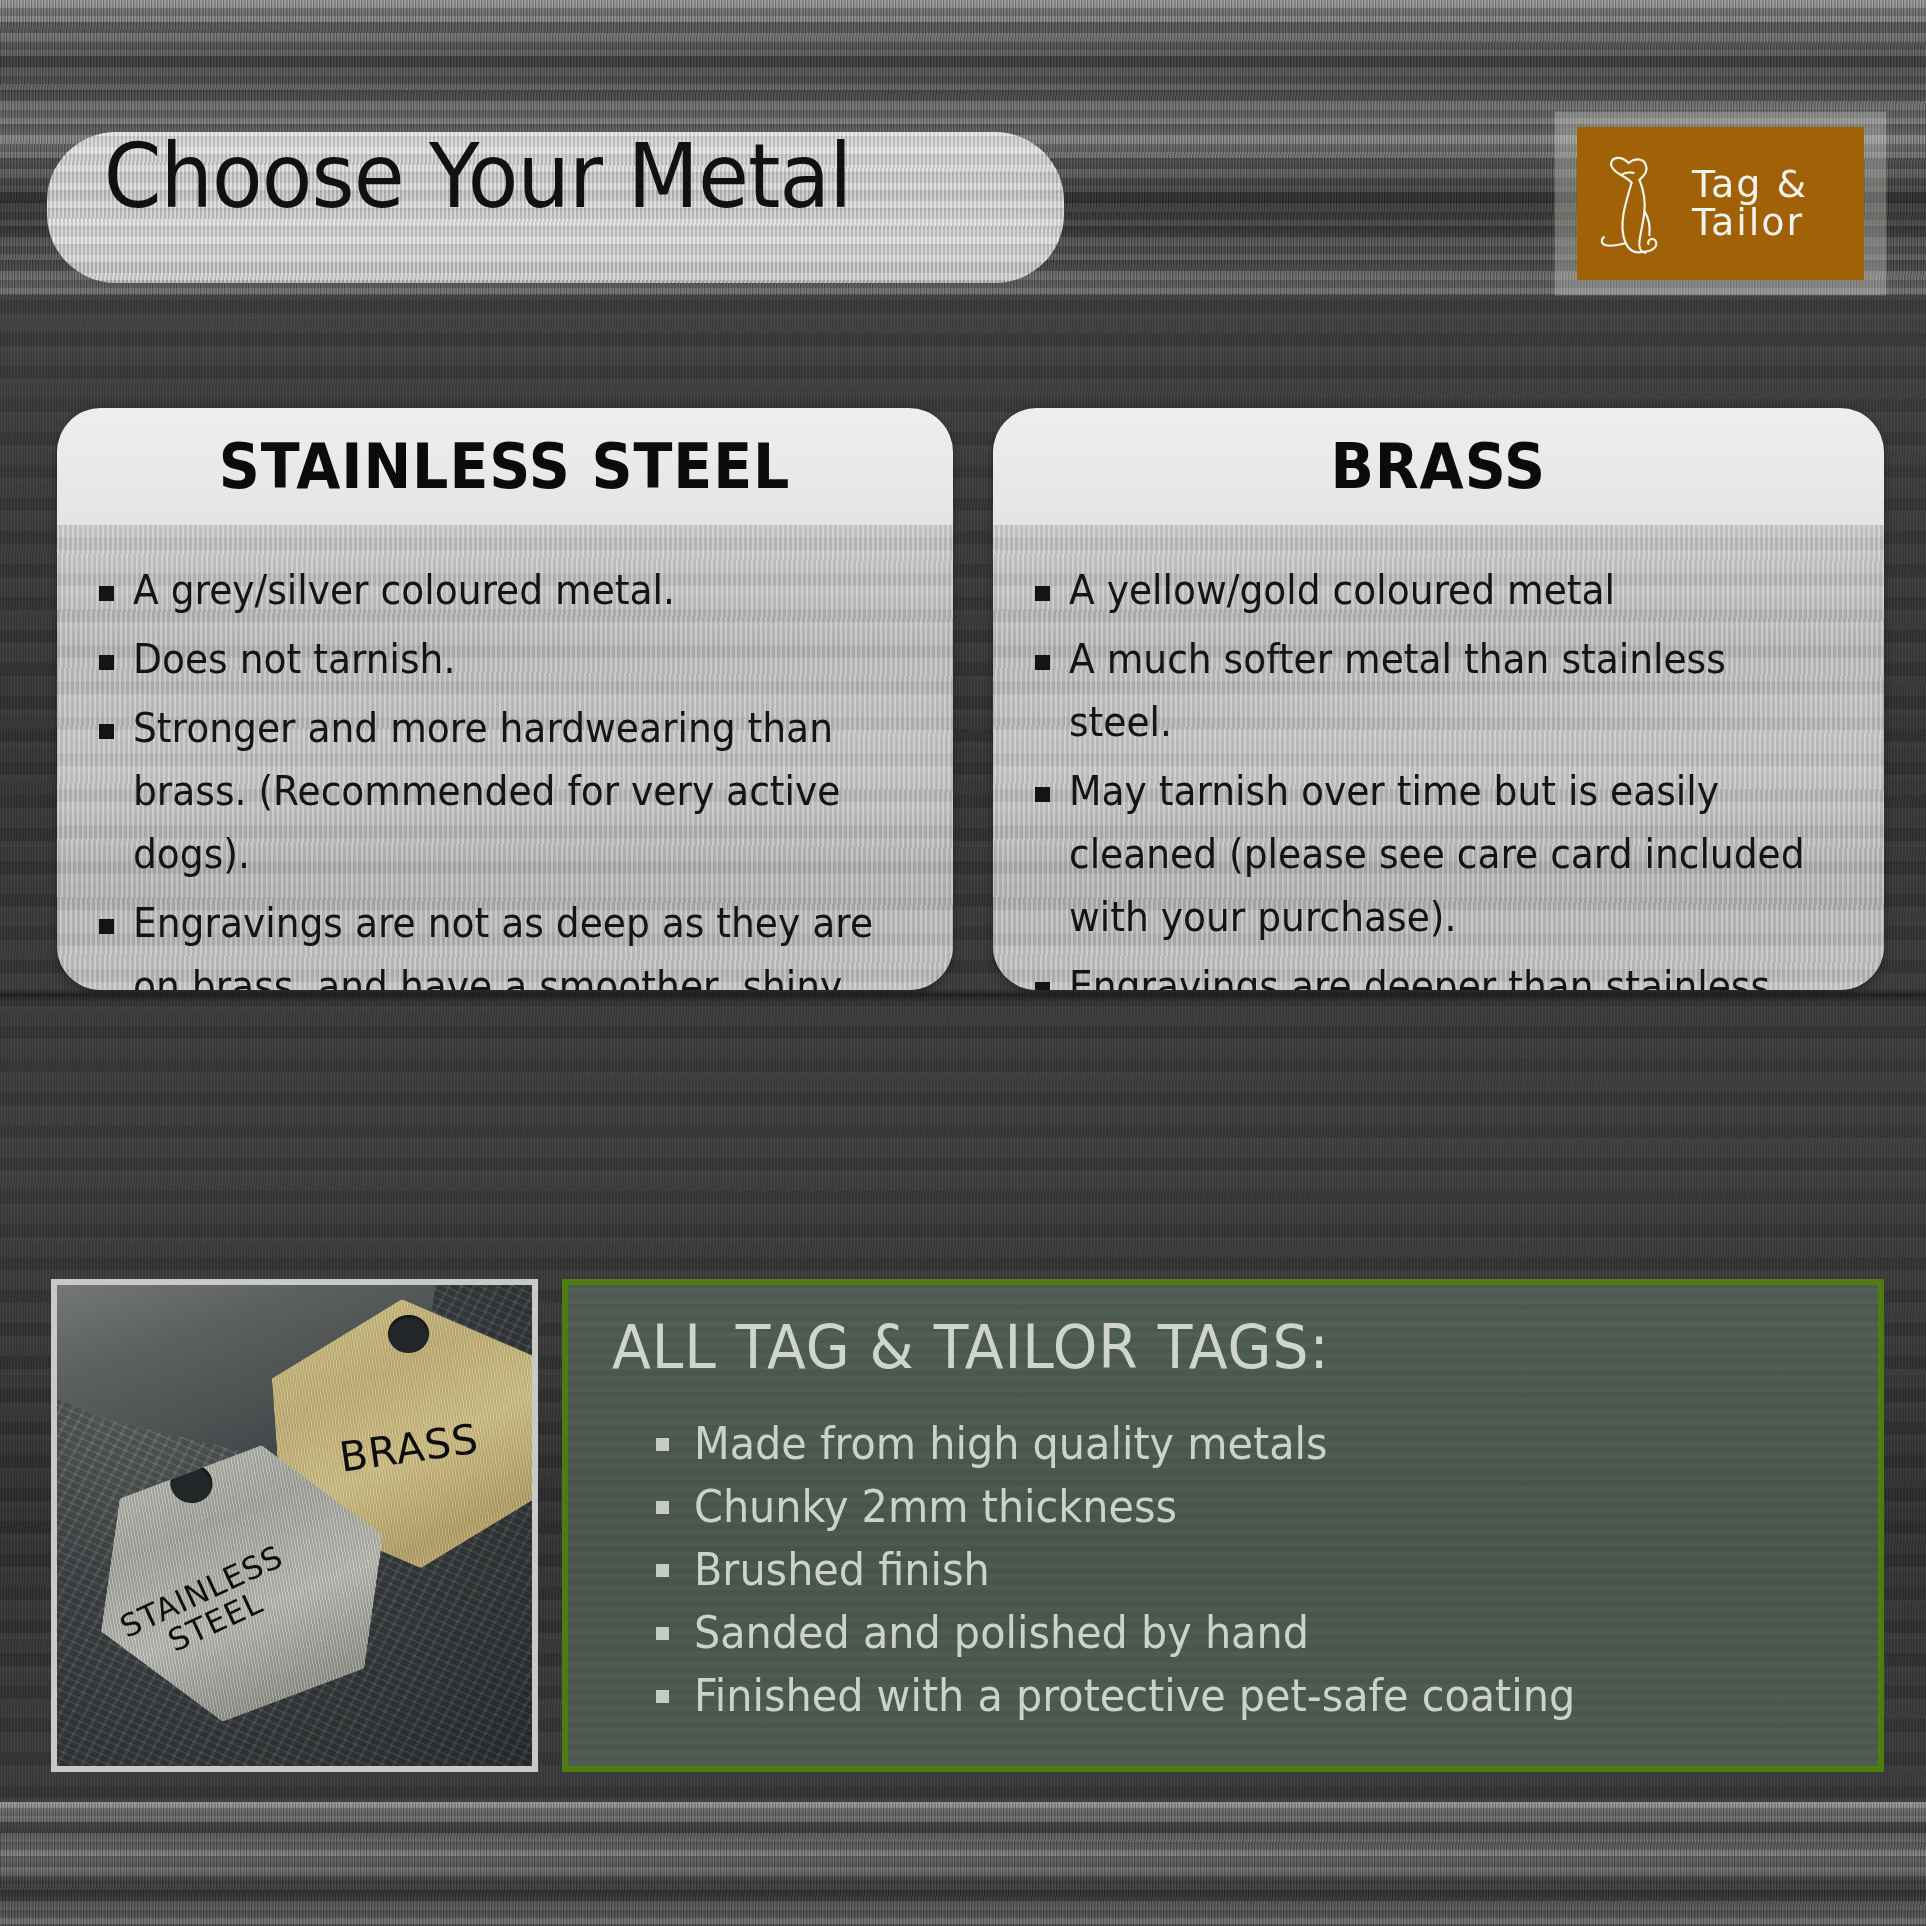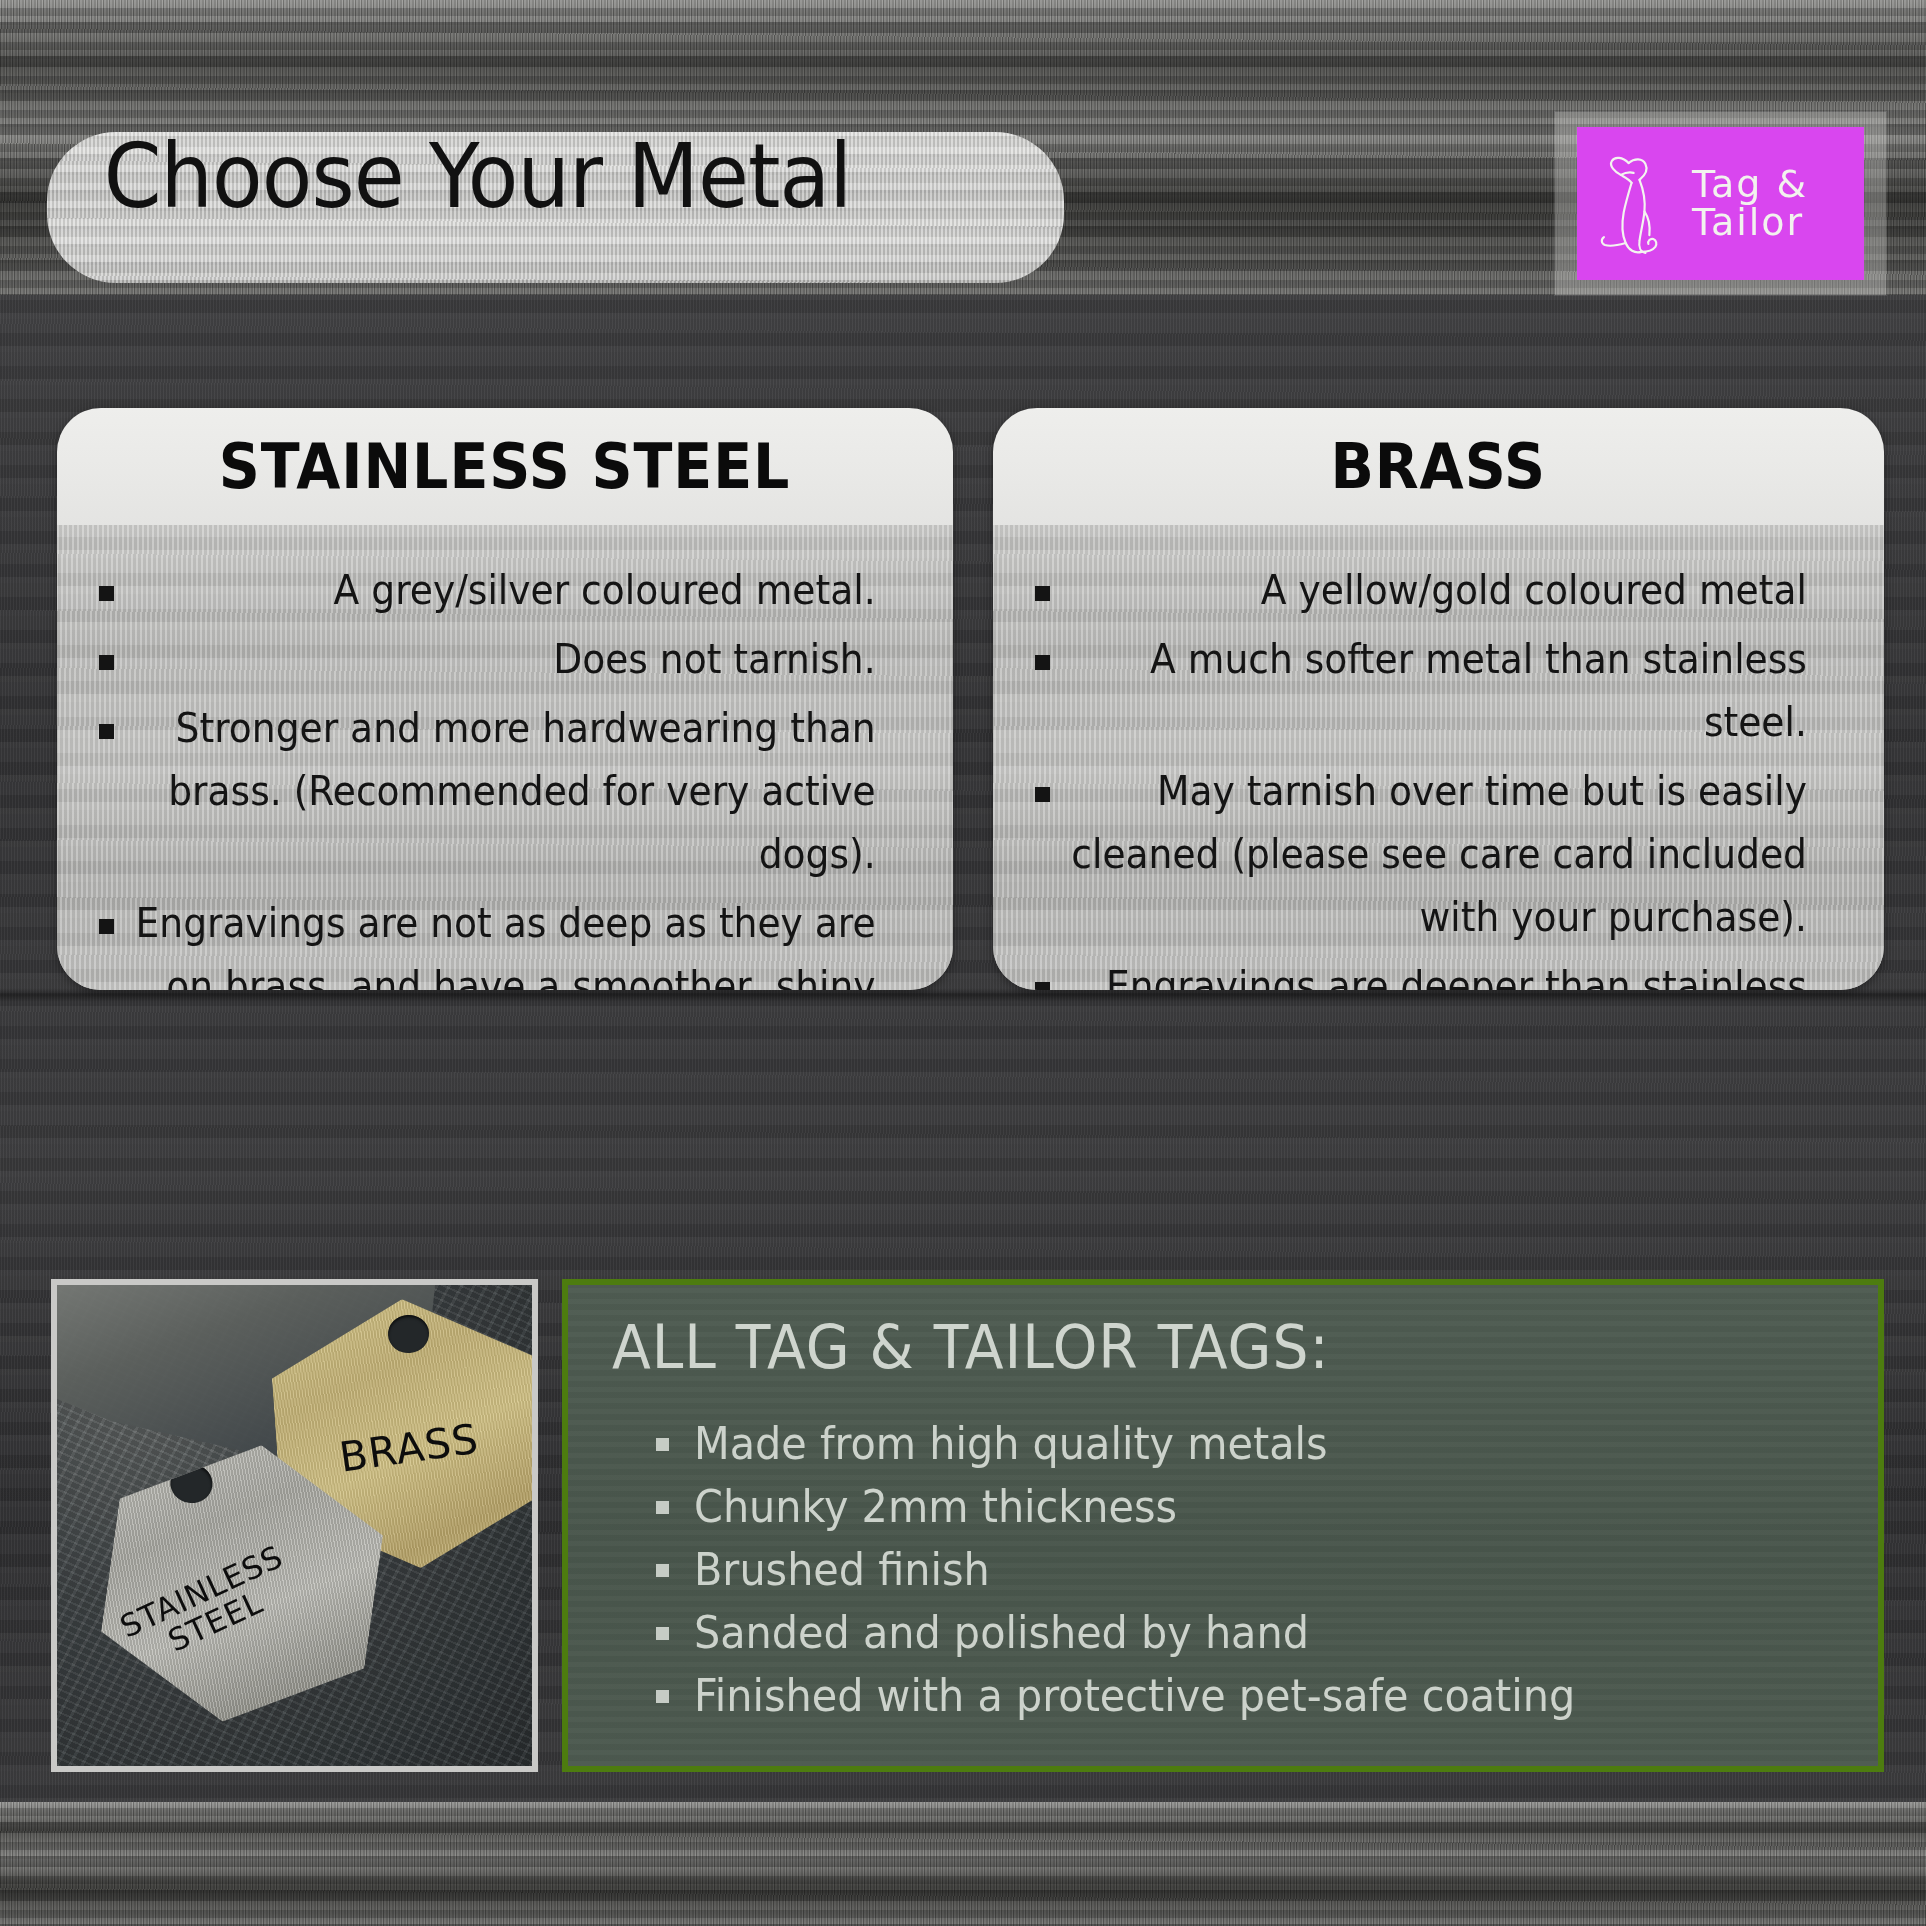--- a/index.html
+++ b/index.html
@@ -87,42 +87,42 @@
   }
 
   
   #logo-frame{
     position:absolute;left:1555px;top:112px;width:331px;height:183px;
     background:rgba(220,220,218,0.32);
     box-shadow:0 0 0 1px rgba(255,255,255,0.10);
   }
   #logo-box{
     position:absolute;left:22px;top:15px;width:287px;height:153px;
-    background:#d946ef;
+    background:#a16207;
     display:flex;align-items:center;justify-content:flex-start;
   }
   #logo-dog{width:81px;height:117px;margin-left:22px;flex:none;}
   #logo-words{
     margin-left:12px;color:#f2f2ee;
     font-family:"DejaVu Sans", sans-serif;
     line-height:0.98;
   }
   .logo-line{font-size:38px;letter-spacing:2px;font-weight:400;}
   .logo-line.l2{font-size:38px;}
 
   
   .metal-card{
     position:absolute;top:408px;height:174px; 
     border-radius:44px;
     overflow:hidden;
     box-shadow:0 3px 10px rgba(0,0,0,0.35);
   }
   #card-steel{left:57px;width:896px;height:582px;}
   #card-brass{left:993px;width:891px;height:582px;}
-  #card-steel,#card-brass{height:582px;text-align:right;}
+  #card-steel,#card-brass{height:582px;}
   .card-head{
     height:117px;
     background:linear-gradient(180deg,#eeeeec 0%,#e9e9e7 55%,#e4e4e2 100%);
     display:flex;align-items:center;justify-content:center;
   }
   .card-head-title{
     font-family:"DejaVu Sans", sans-serif;
     font-size:62px;font-weight:700;color:#0b0b0b;
     letter-spacing:1px;
     transform:scaleX(0.92);

